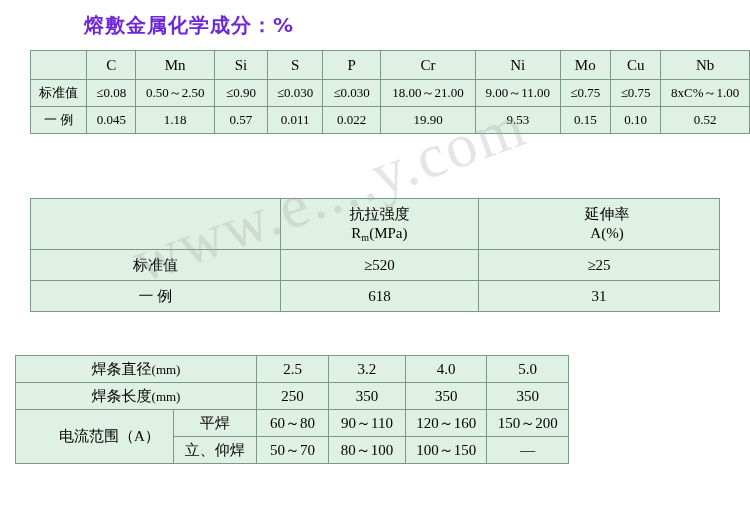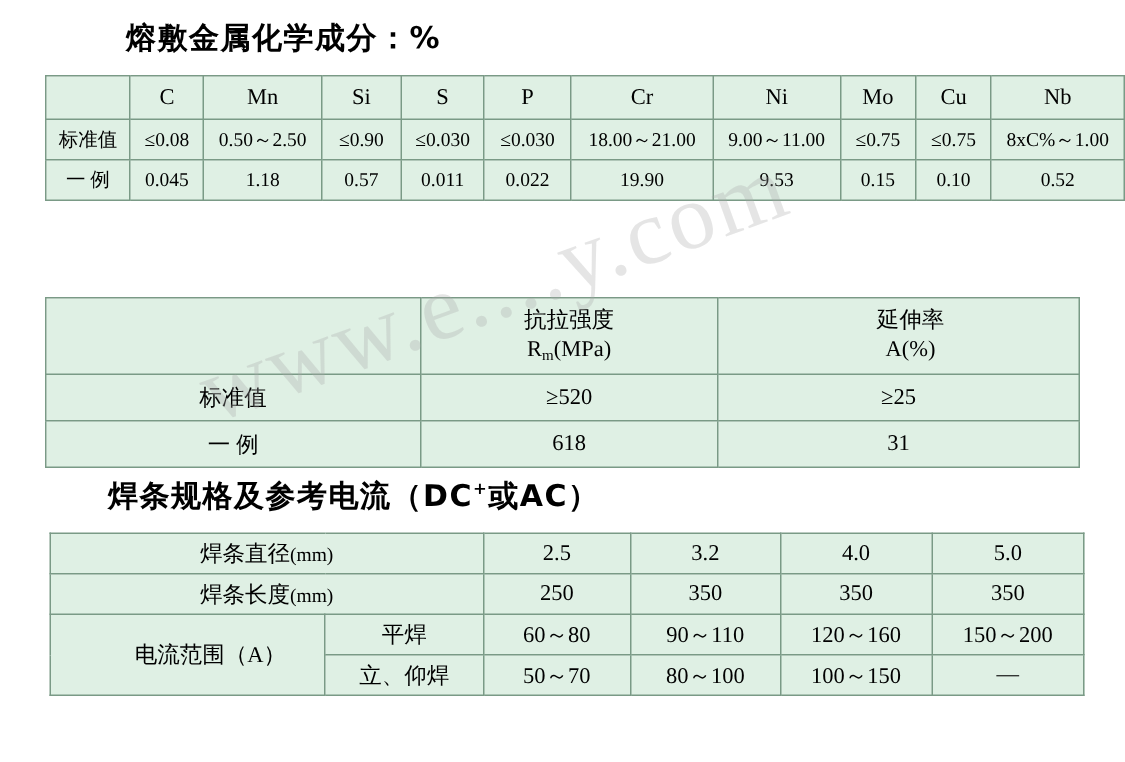--- a/index.html
+++ b/index.html
@@ -33,21 +33,21 @@
     transform: rotate(-20deg);
     white-space: nowrap;
     pointer-events: none;
     letter-spacing: 2px;
     z-index: 5;
   }
   .section-title {
     font-family: "DejaVu Sans", sans-serif;
     font-weight: bold;
     font-size: 20px;
-    color: #000000;
+    color: #6d28d9;
     letter-spacing: 1px;
     text-align: center;
   }
   .t1-title { position: absolute; left: 84px; top: 12px; }
   .t2-title { position: absolute; left: 104px; top: 160px; }
   .t3-title { position: absolute; left: 72px; top: 317px; }
 
   table {
     border-collapse: collapse;
     position: absolute;
@@ -69,21 +69,21 @@
   #table-chem td { height: 26px; }
   #table-chem .hdr { font-size: 15px; height: 28px; }
   #table-chem .rowlbl { font-size: 13px; }
 
   
   #table-mech { left: 30px; top: 198px; width: 690px; }
   #table-mech td { height: 30px; font-size: 15px; }
   #table-mech .hdr-cell { height: 50px; font-size: 15px; line-height: 1.25; }
 
   
-  #table-spec { left: 33px; top: 355px; width: 690px; }
+  #table-spec { left: 15px; top: 355px; width: 554px; }
   #table-spec td { height: 26px; font-size: 15px; }
 
   sub {
     font-size: 10px;
     vertical-align: baseline;
     position: relative;
     top: 3px;
   }
   sup {
     font-size: 11px;
@@ -163,21 +163,20 @@
         <td>≥25</td>
       </tr>
       <tr>
         <td>一 例</td>
         <td>618</td>
         <td>31</td>
       </tr>
     </tbody>
   </table>
 
-  <div class="section-title t3-title"><span>焊条规格及参考电流（DC</span><sup>+</sup><span>或AC）</span></div>
 
   <table id="table-spec">
     <tbody>
       <tr>
         <td colspan="2" style="width:270px;"><span>焊条直径</span><span style="font-size:13px;">(mm)</span></td>
         <td style="width:105px;margin-top:39px;">2.5</td>
         <td style="width:105px;">3.2</td>
         <td style="width:105px;">4.0</td>
         <td style="width:105px;text-align:center;">5.0</td>
       </tr>

